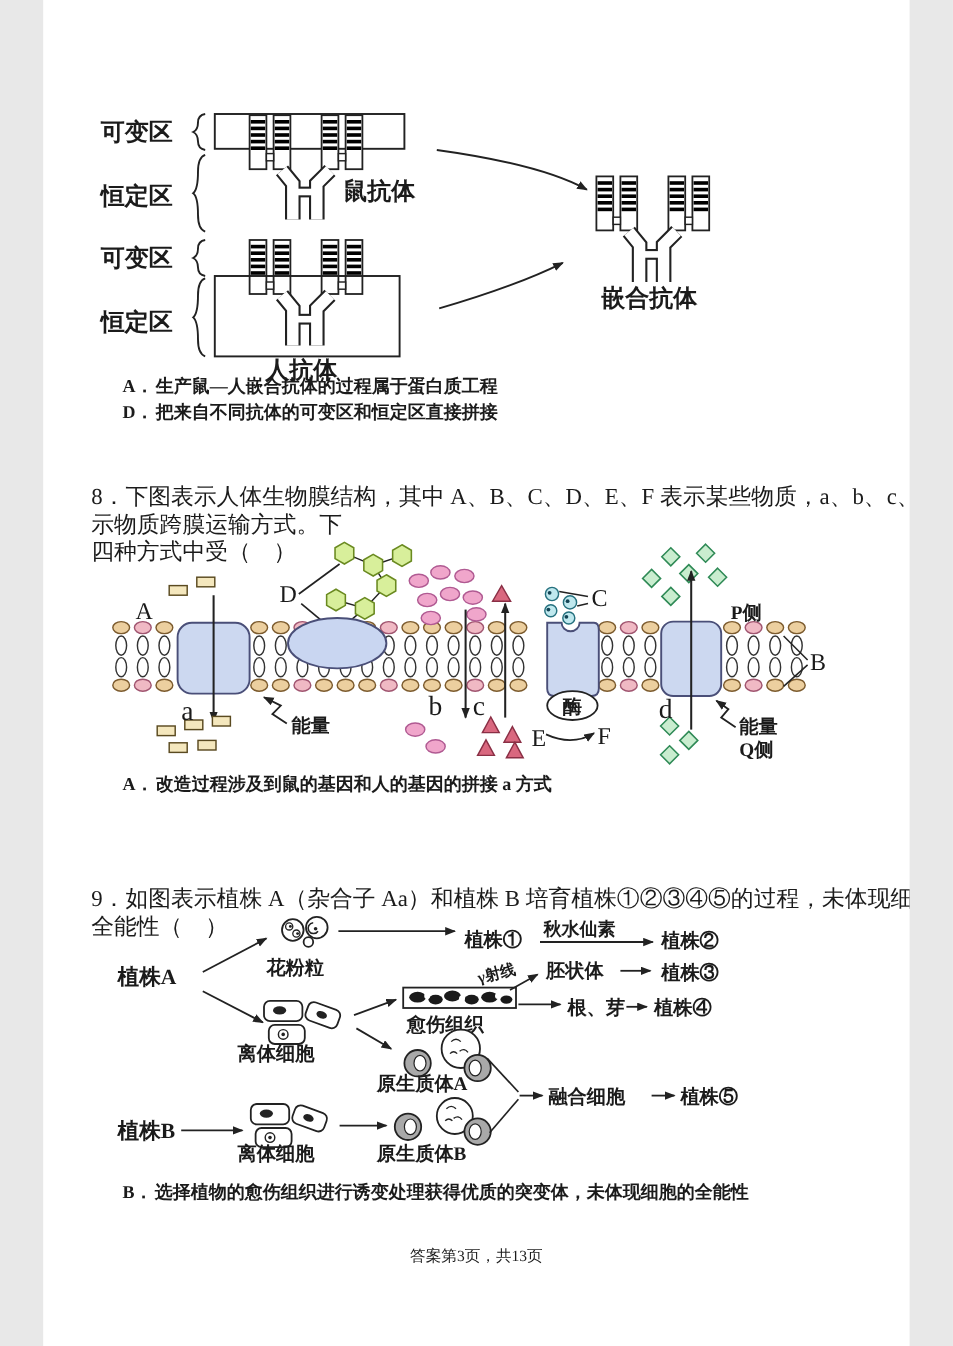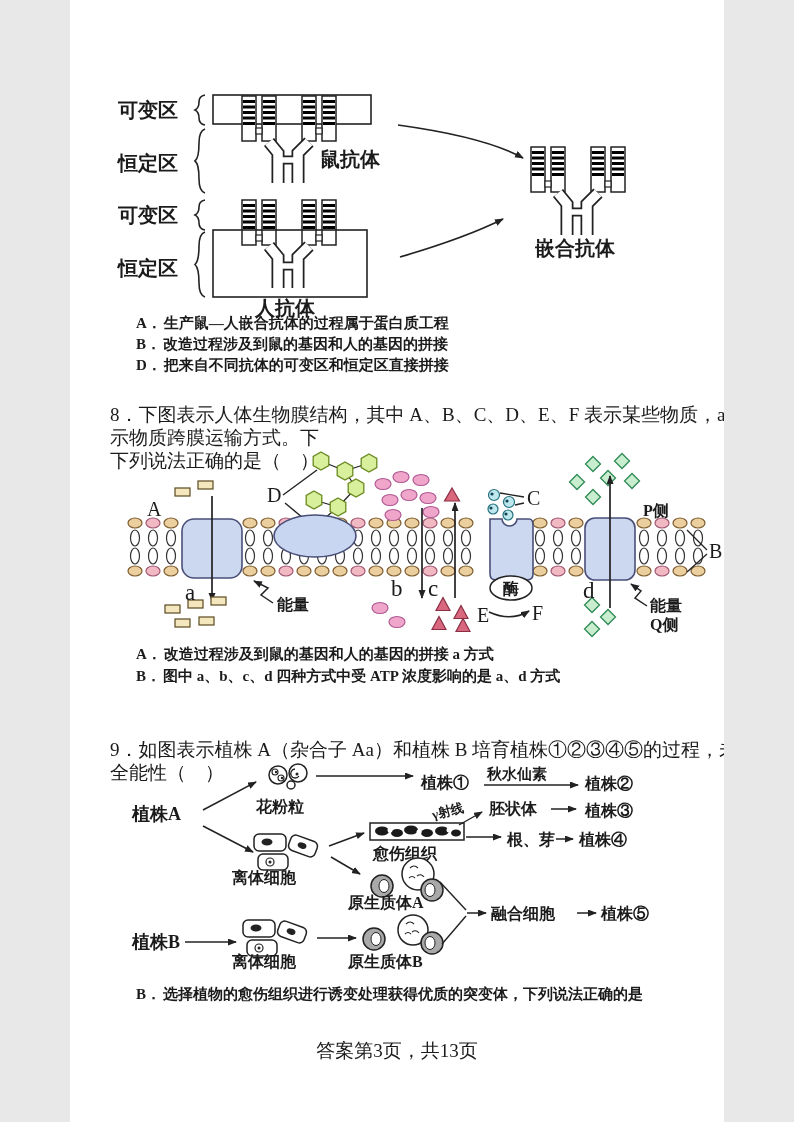--- a/index.html
+++ b/index.html
@@ -1,28 +1,28 @@
 <!DOCTYPE html>
 <html><head>
 <meta charset="utf-8">
 <style>
   html,body { margin:0; padding:0; background:#e8e8e8; }
   .page {
-    position:relative; width:654px; height:1122px; margin:0 auto;
+    position:relative; width:722px; height:1122px; margin:0 auto;
     background:#ffffff; overflow:hidden;
     font-family:"Liberation Serif","DejaVu Serif",serif; color:#1b1b1b;
   }
   .abs { position:absolute; }
   .stem { font-size:19px; line-height:23px; }
   .opts { font-size:15px;font-weight:bold; }
   .opts .opt { white-space:nowrap; }
   .opt-label { margin-right:2px; }
   .footer {
     position:absolute; left:0; top:1038px; width:100%;
-    text-align:center; font-size:19px;
+    text-align:center; font-size:13px;
   }
   svg { position:absolute; overflow:visible; }
   svg text { font-family:"Liberation Serif","DejaVu Serif",serif; fill:#1b1b1b; }
   .flabel { font-weight:bold; font-size:20px; }
   .flabel-s { font-weight:bold; font-size:16px; }
   .flabel-xs { font-weight:bold; font-size:13px; }
   .letter { font-size:20px; }
   .mode { font-size:23px; }
 </style>
 </head>
@@ -102,27 +102,26 @@
       <path d="M450,127 L474,127" stroke="#fff" stroke-width="5.5"></path>
       <text class="flabel" x="420" y="170">嵌合抗体</text>
     </g>
 
     <path d="M283,40 Q370,52 408,73" fill="none" stroke="#222" stroke-width="1.6" marker-end="url(#m7)"></path>
     <path d="M285,172 Q350,153 388,134" fill="none" stroke="#222" stroke-width="1.6" marker-end="url(#m7)"></path>
   </svg>
 
   <div class="abs opts" style="left:66px; top:313px; line-height:21px;">
     <div class="opt"><span class="opt-label">A．</span><span>生产鼠—人嵌合抗体的过程属于蛋白质工程</span></div>
-    <div class="opt"><span class="opt-label">B．</span><span>改造过程涉及到鼠的基因和人的基因的拼接</span></div>
     <div class="opt"><span class="opt-label">D．</span><span>把来自不同抗体的可变区和恒定区直接拼接</span></div>
   </div>
 
   <div class="abs stem" style="left:40px; top:403px; width:727px;">
     <span>8．</span><span>下图表示人体生物膜结构，其中 A、B、C、D、E、F 表示某些物质，a、b、c、d 表示物质跨膜运输方式。下</span><br>
-    <span>下列说法正确的是（　）</span>
+    <span>四种方式中受（　）</span>
   </div>
 
   <svg style="left:55px; top:448px;" width="615" height="195" viewBox="0 0 615 195">
     <defs>
       <marker id="m8" markerUnits="userSpaceOnUse" markerWidth="10" markerHeight="9" refX="8" refY="3.5" orient="auto">
         <path d="M0,0 L9,3.5 L0,7 Z" fill="#222"></path>
       </marker>
       <g id="lipT">
         <ellipse cx="0" cy="0" rx="7" ry="5" fill="#eccf9f" stroke="#7c5b2e" stroke-width="1.2"></ellipse>
         <ellipse cx="0" cy="15" rx="4.5" ry="8" fill="none" stroke="#333" stroke-width="1.2"></ellipse>
@@ -272,21 +271,20 @@
 
     <g>
       <line x1="582" y1="102" x2="562" y2="82" stroke="#222" stroke-width="1.3"></line>
       <line x1="582" y1="106" x2="562" y2="124" stroke="#222" stroke-width="1.3"></line>
       <text class="letter" x="584" y="110">B</text>
     </g>
   </svg>
 
   <div class="abs opts" style="left:66px; top:644px; line-height:21.6px;">
     <div class="opt"><span class="opt-label">A．</span><span>改造过程涉及到鼠的基因和人的基因的拼接 a 方式</span></div>
-    <div class="opt"><span class="opt-label">B．</span><span>图中 a、b、c、d 四种方式中受 ATP 浓度影响的是 a、d 方式</span></div>
   </div>
 
   <div class="abs stem" style="left:40px; top:738px; width:727px;">
     <span>9．</span><span>如图表示植株 A（杂合子 Aa）和植株 B 培育植株①②③④⑤的过程，未体现细胞的全能性（　）</span>
   </div>
 
   <svg style="left:40px; top:758px;" width="600" height="215" viewBox="0 0 600 215">
     <defs>
       <marker id="m9" markerUnits="userSpaceOnUse" markerWidth="10" markerHeight="9" refX="8" refY="3.5" orient="auto">
         <path d="M0,0 L9,3.5 L0,7 Z" fill="#222"></path>
@@ -398,18 +396,18 @@
 
     <line x1="330" y1="124" x2="356" y2="152" stroke="#222" stroke-width="1.4"></line>
     <line x1="332" y1="186" x2="356" y2="158" stroke="#222" stroke-width="1.4"></line>
     <line x1="357" y1="155" x2="376" y2="155" stroke="#222" stroke-width="1.5" marker-end="url(#m9)"></line>
     <text class="flabel-s" x="381" y="161">融合细胞</text>
     <line x1="467" y1="155" x2="486" y2="155" stroke="#222" stroke-width="1.5" marker-end="url(#m9)"></line>
     <text class="flabel-s" x="491" y="161">植株⑤</text>
   </svg>
 
   <div class="abs opts" style="left:66px; top:983px; line-height:22px;">
-    <div class="opt"><span class="opt-label">B．</span><span>选择植物的愈伤组织进行诱变处理获得优质的突变体，下列说法正确的是</span></div>
+    <div class="opt"><span class="opt-label">B．</span><span>选择植物的愈伤组织进行诱变处理获得优质的突变体，未体现细胞的全能性</span></div>
   </div>
 
   <div class="footer">答案第3页，共13页</div>
 
 </div>
 
 </body></html>

